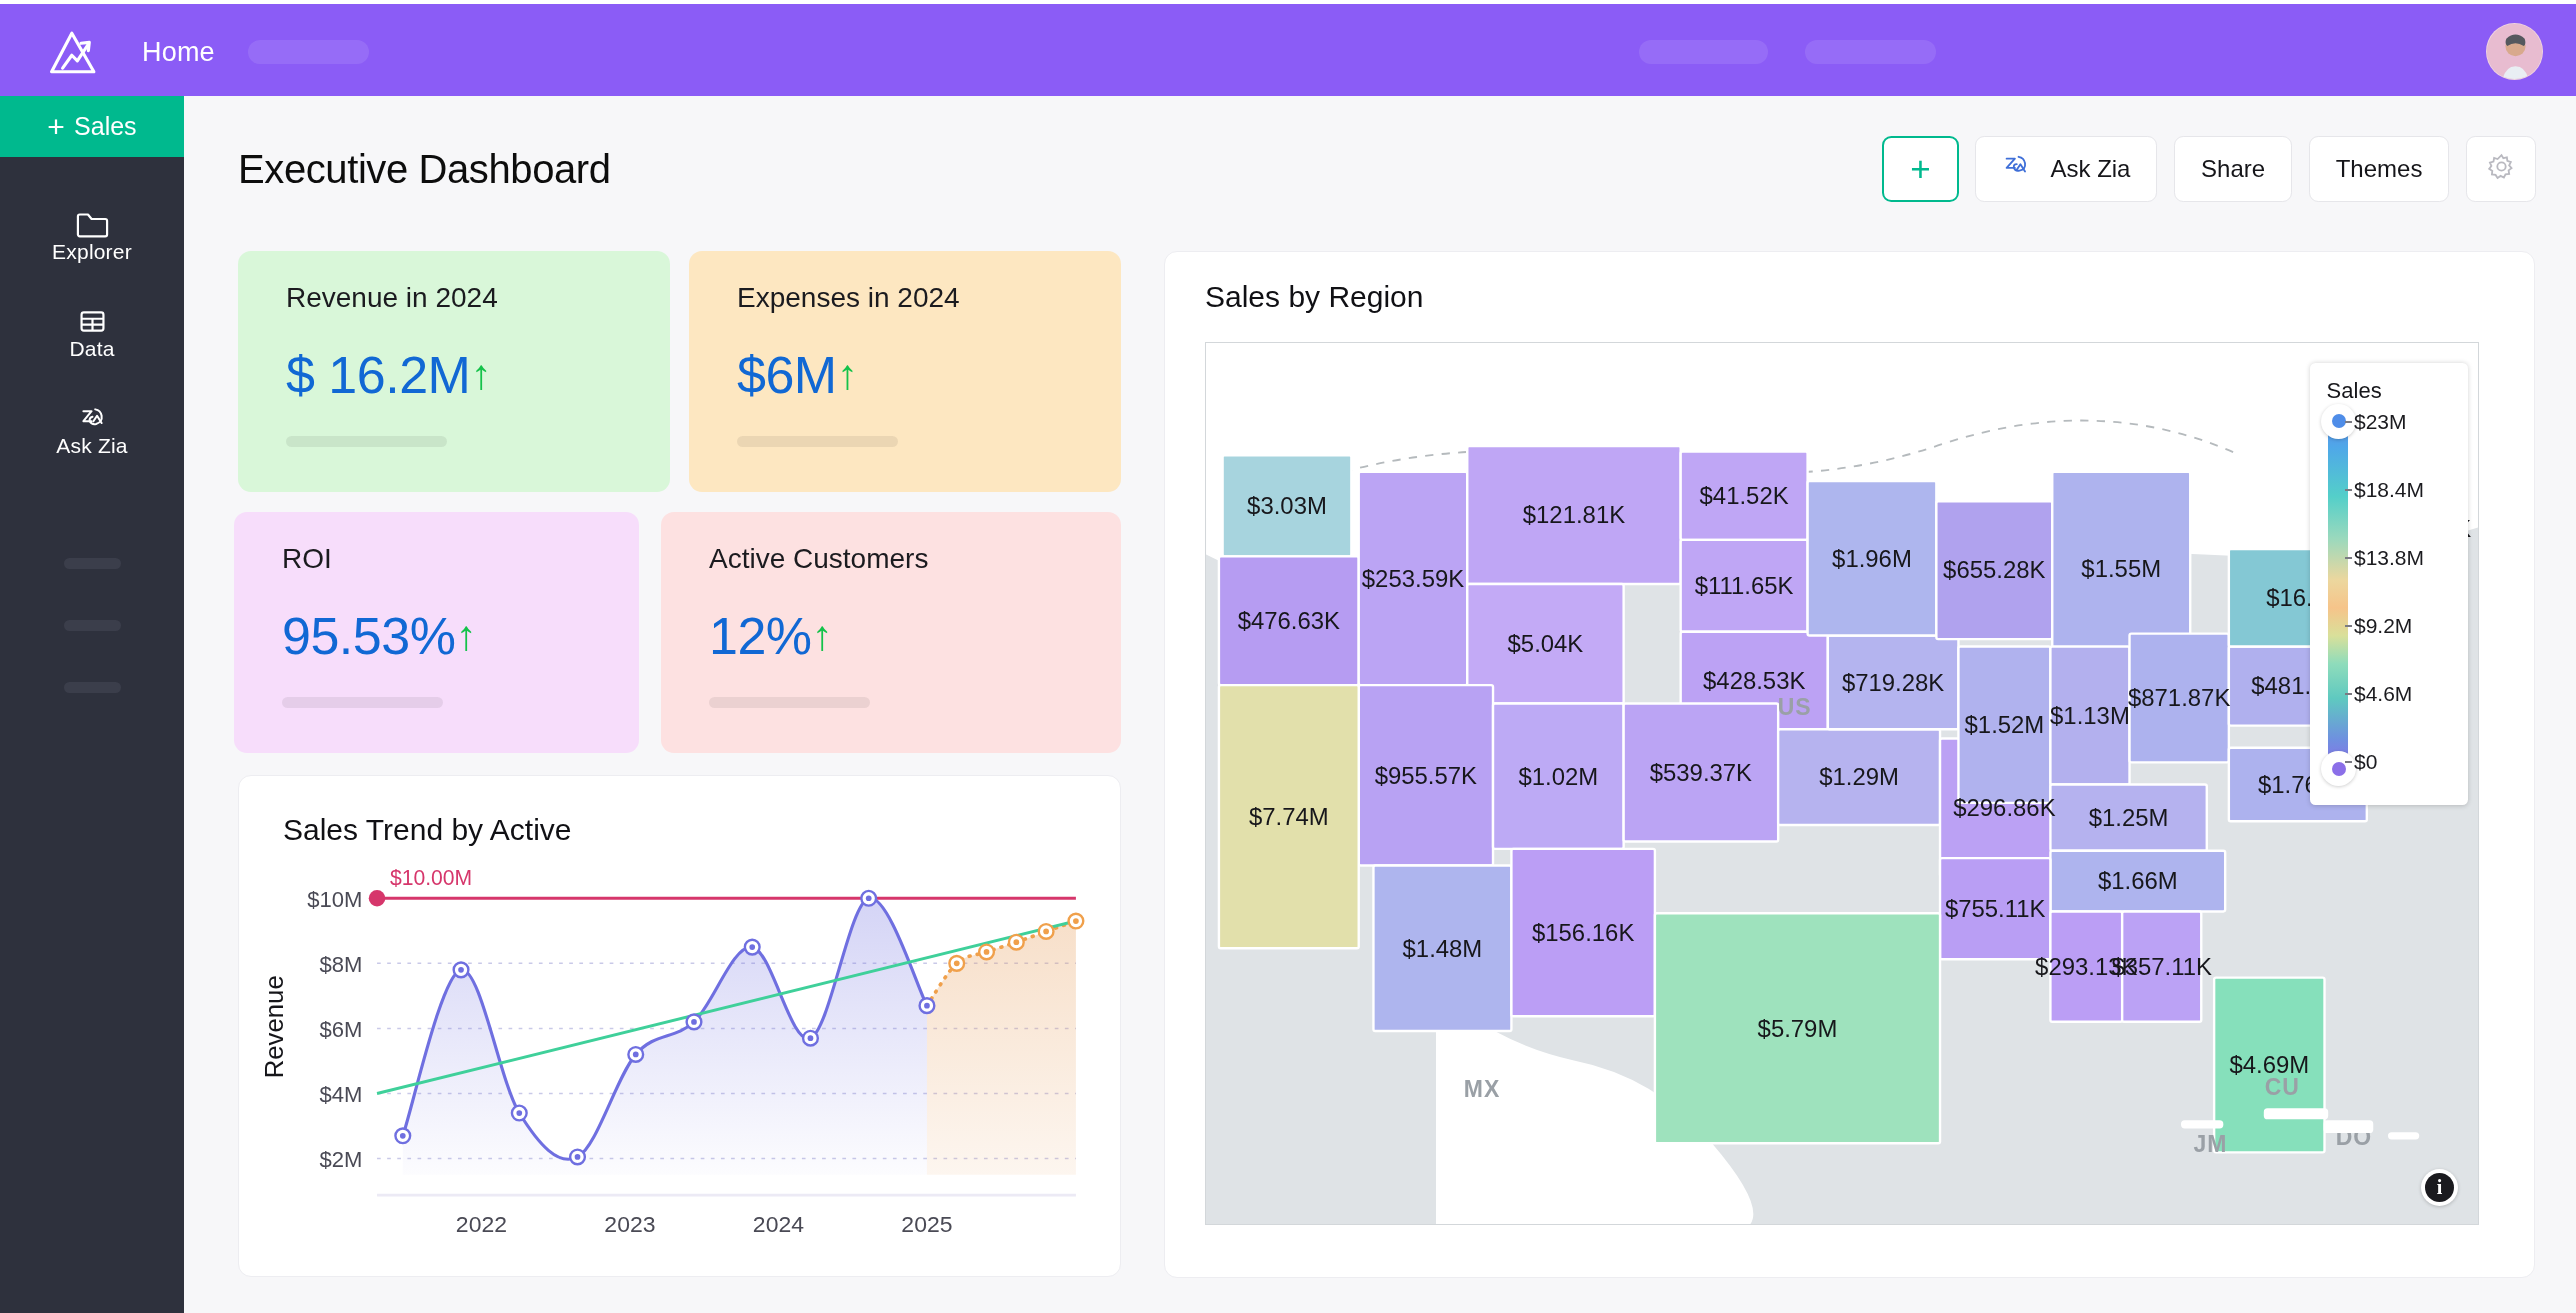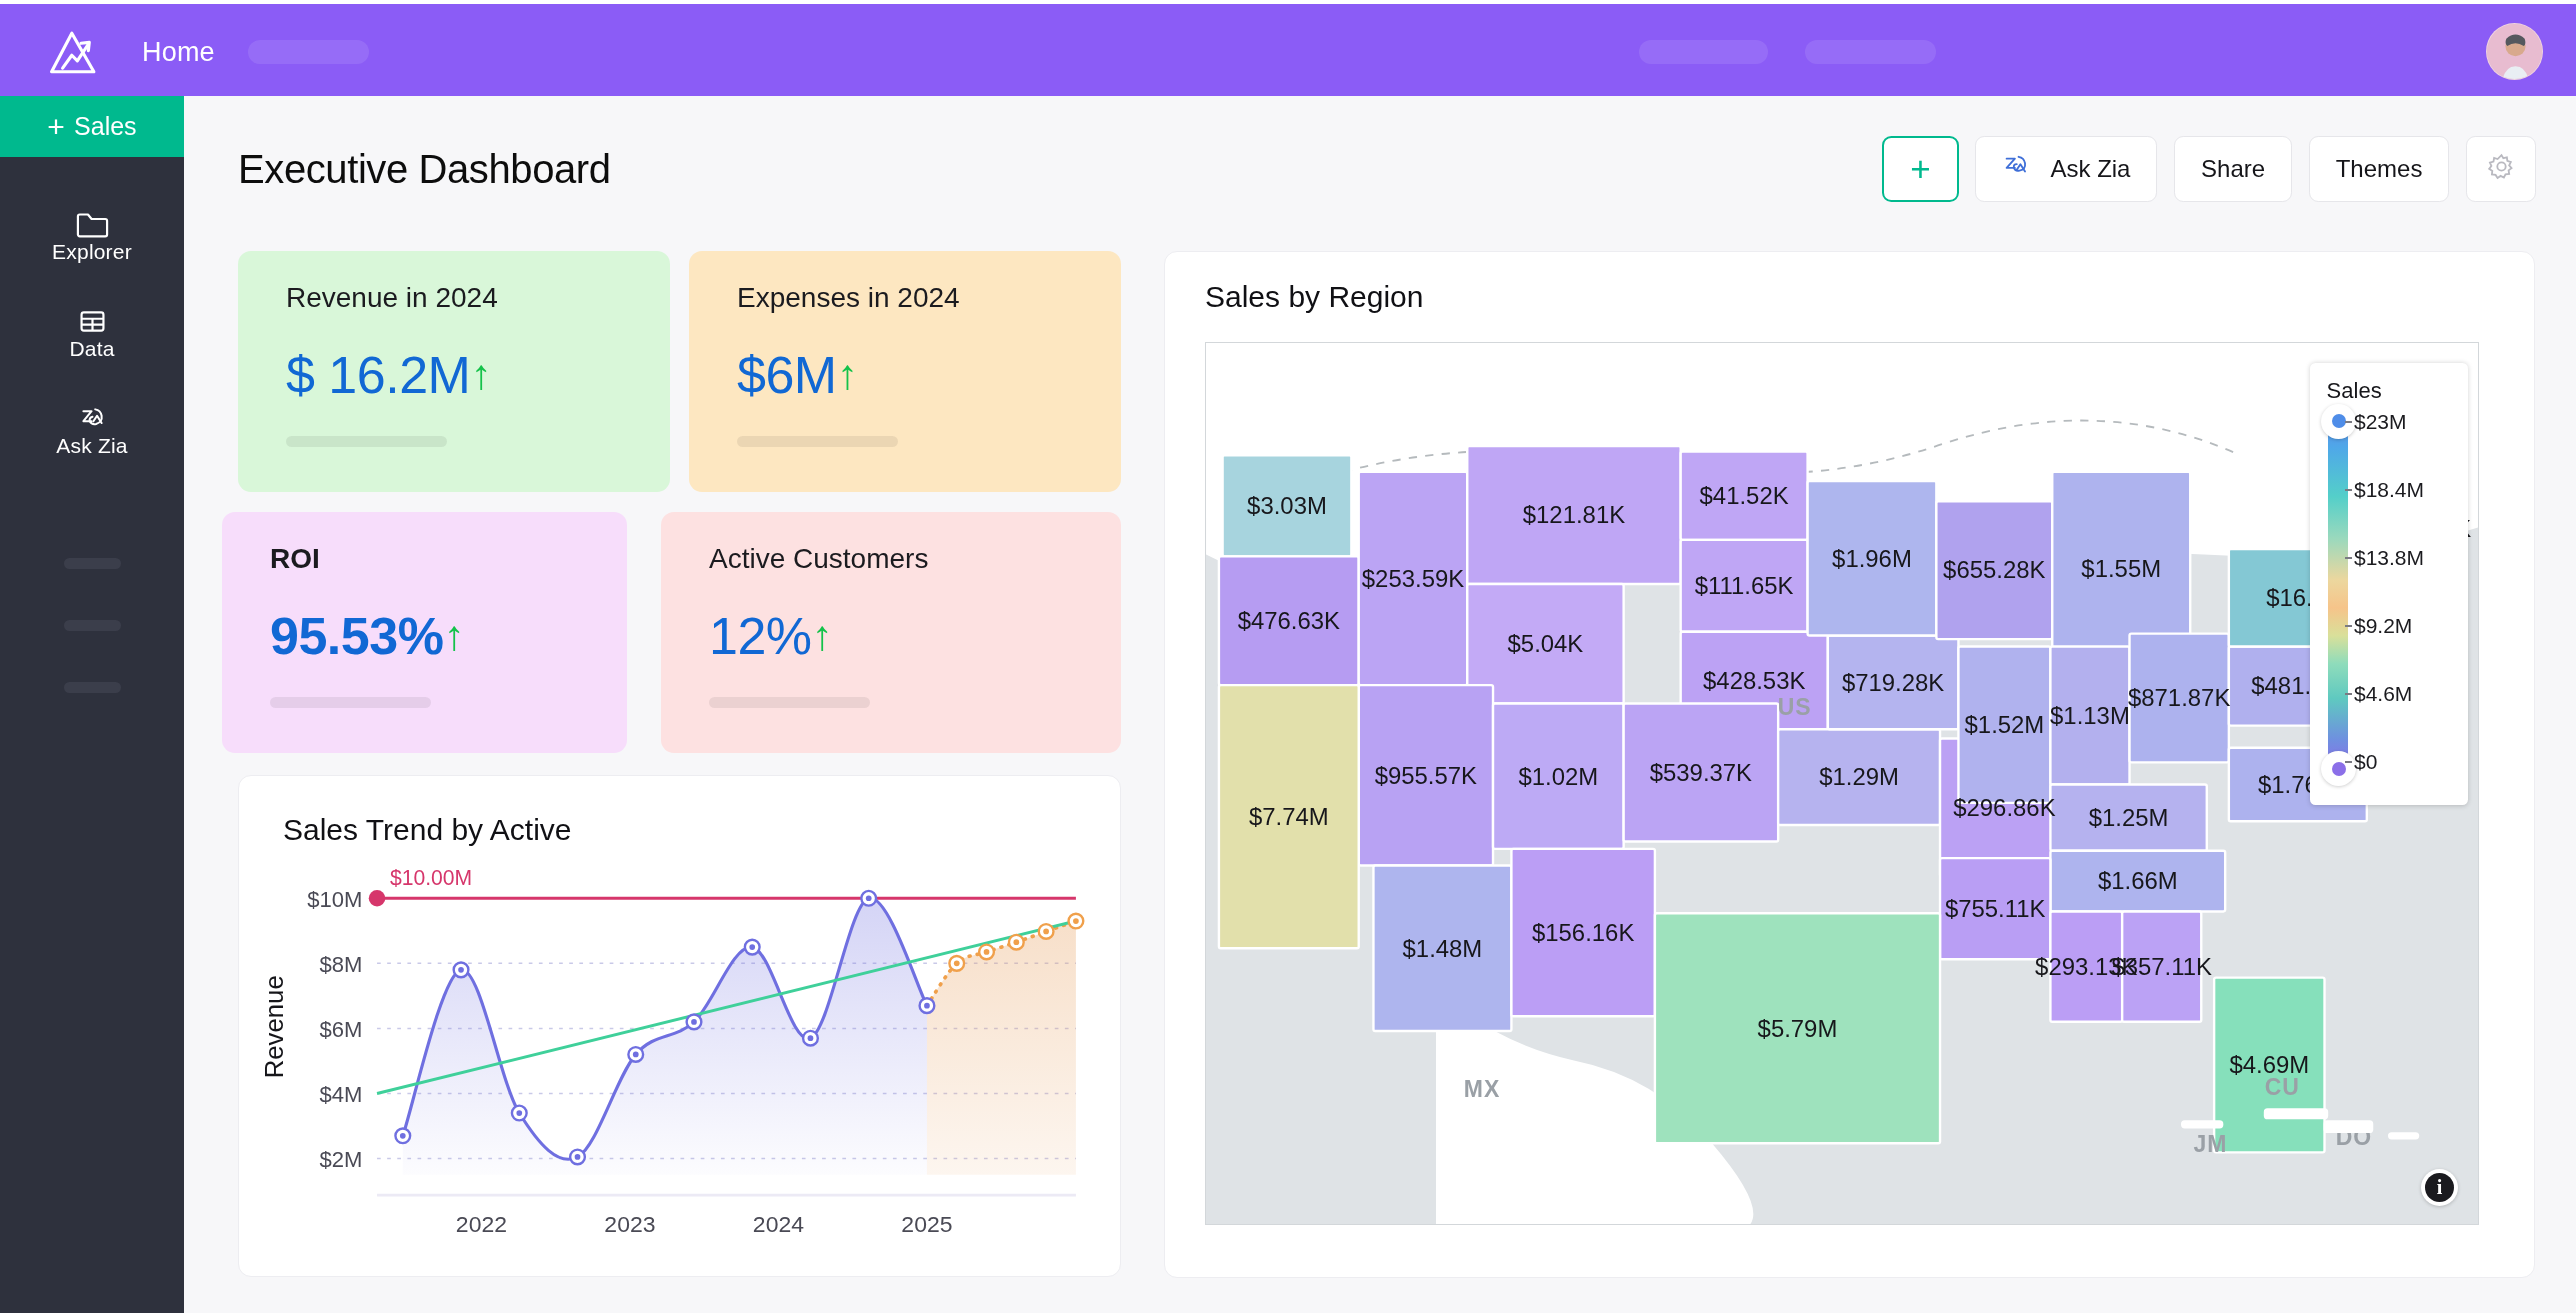--- a/index.html
+++ b/index.html
@@ -78,21 +78,21 @@
     position: absolute; border-radius: 13px; padding: 31px 0 0 48px;
   }
   .kpi-title { font-size: 28px; color: #1b1b1f; }
   .kpi-row { display: flex; align-items: center; margin-top: 31px; }
   .kpi-value { font-size: 52px; color: #1168d4; letter-spacing: -0.5px; }
   .kpi-arrow { color: #14c24a; font-size: 42px; line-height: 1; }
   .kpi-skel { width: 161px; height: 11px; border-radius: 5.5px; background: rgba(0,0,0,.07); margin-top: 31px; }
 
   .kpi-rev  { left: 54px;  top: 155px; width: 432px; height: 241px; background: #d9f7d9; }
   .kpi-exp  { left: 505px; top: 155px; width: 432px; height: 241px; background: #fde7c1; }
-  .kpi-roi  { left: 38px;  top: 416px; width: 405px; height: 241px; background: #f7ddfb; font-weight: bold; }
+  .kpi-roi  { left: 50px;  top: 416px; width: 405px; height: 241px; background: #f7ddfb; }
   .kpi-cust { left: 477px; top: 416px; width: 460px; height: 241px; background: #fde1e1; }
 
   
   .chart-card {
     position: absolute; left: 54px; top: 679px; width: 883px; height: 502px;
     background: #fff; border-radius: 13px; border: 0.9px solid #ededf1;
   }
   .chart-title { position: absolute; left: 44px; top: 37px; font-size: 30px; color: #101014; }
   .chart-svg { position: absolute; left: 0; top: 77px; }
 

